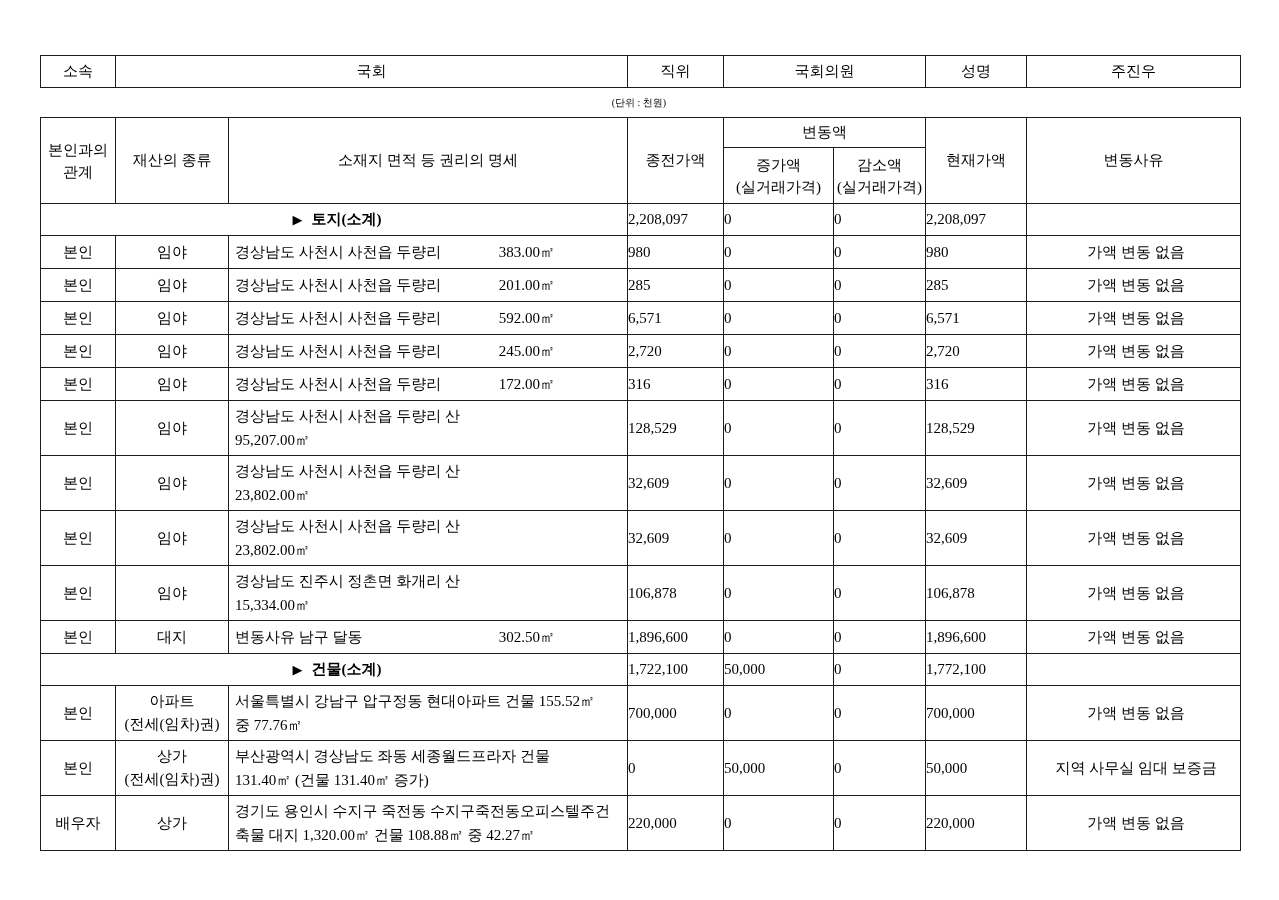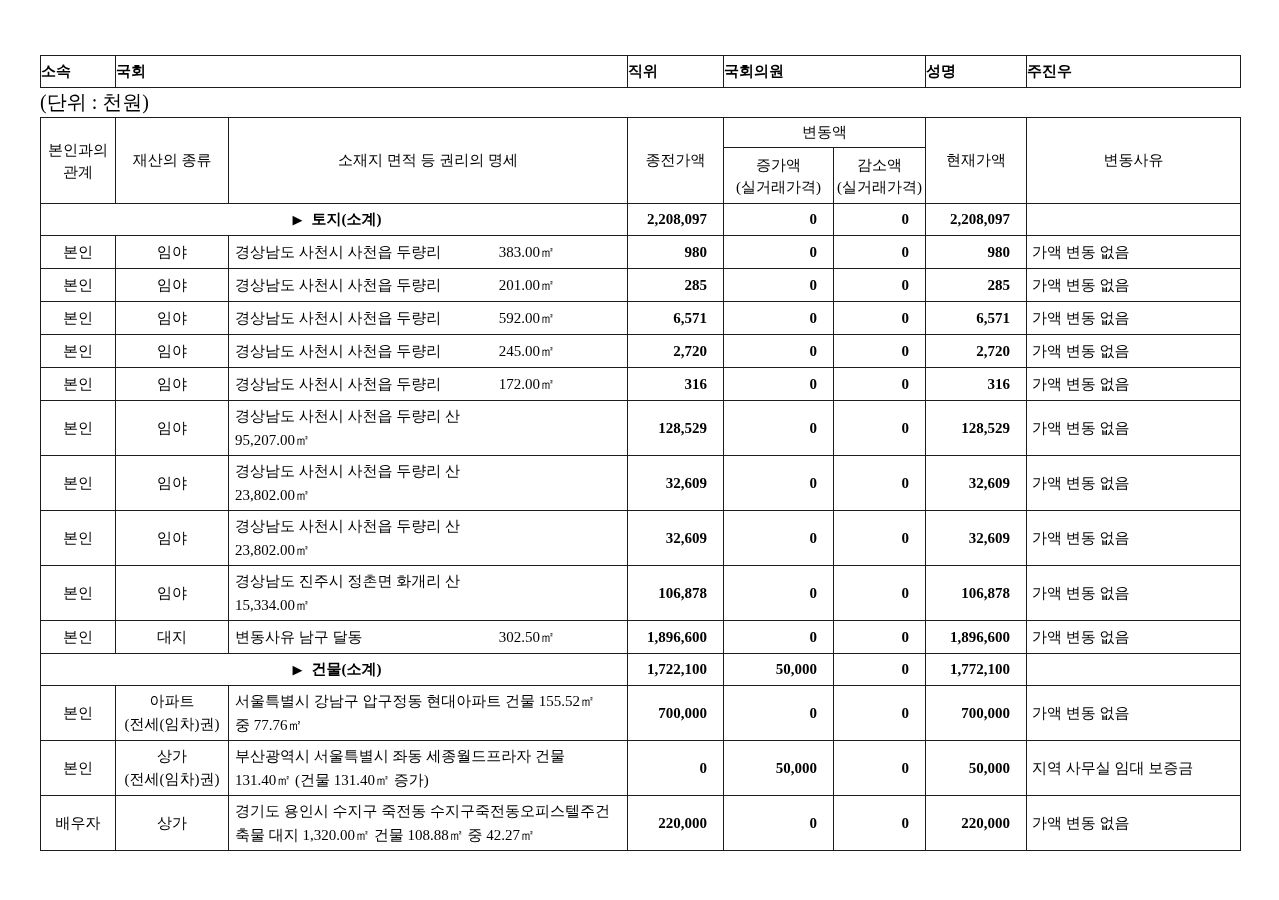--- a/index.html
+++ b/index.html
@@ -16,47 +16,47 @@
   td, th {
     border: 1px solid #1c1c1c;
     font-size: 15px;
     font-weight: normal;
     padding: 0;
     overflow: hidden;
     vertical-align: middle;
   }
 
   
-  .info-table td { height: 32px; text-align: left; font-weight: bold; }
+  .info-table td { height: 32px; text-align: center; }
 
   .unit-note {
     width: 1200px; height: 29px; line-height: 29px;
-    text-align: left; font-size: 20px; padding-right: 2px;
+    text-align: center; font-size: 10px; padding-right: 2px;
   }
 
   
   .asset-table thead tr.h1 th { height: 30px; margin-top: 8px; }
   .asset-table thead tr.h2 th { height: 56px; line-height: 22px; }
   .asset-table thead th { text-align: center; }
   .hdr-line { line-height: 22px; }
 
   
   tr.row-single td { height: 33px; }
   tr.row-double td { height: 54px; }
   tr.subtotal-row td { height: 32px; }
 
   .section-title-cell { text-align: center; padding-left: 6px; font-weight: bold; }
   .section-marker { margin-right: 9px; font-size: 13px; }
 
   .relation-cell, .asset-type-cell { text-align: center; line-height: 23px; }
   .detail-cell { text-align: left; padding: 3px 12px 3px 6px; line-height: 24px; }
   .detail-line { white-space: nowrap; }
   .detail-flex { display: flex; justify-content: space-between; padding-right: 60px; white-space: nowrap; }
-  .amount-cell { text-align: right; padding-right: 16px; font-weight: bold; }
-  .reason-cell { text-align: left; padding-left: 5px; line-height: 22px; }
+  .amount-cell { text-align: left; padding-right: 16px; }
+  .reason-cell { text-align: center; padding-left: 5px; line-height: 22px; }
 </style>
 </head>
 <body>
 
 <div class="page">
 
   <table class="info-table">
     <colgroup>
       <col style="width:75px">
         <col style="width:113px">
@@ -311,21 +311,21 @@
           <td class="amount-cell">700,000</td>
           <td class="reason-cell">가액 변동 없음</td>
         </tr>
         <tr class="row-double">
           <td class="relation-cell">본인</td>
           <td class="asset-type-cell">
             <div>상가</div>
             <div>(전세(임차)권)</div>
           </td>
           <td class="detail-cell">
-            <div class="detail-line">부산광역시 서울특별시 좌동 세종월드프라자 건물</div>
+            <div class="detail-line">부산광역시 경상남도 좌동 세종월드프라자 건물</div>
             <div class="detail-line">131.40㎡ (건물 131.40㎡ 증가)</div>
           </td>
           <td class="amount-cell">0</td>
           <td class="amount-cell">50,000</td>
           <td class="amount-cell">0</td>
           <td class="amount-cell">50,000</td>
           <td class="reason-cell">지역 사무실 임대 보증금</td>
         </tr>
         <tr class="row-double">
           <td class="relation-cell">배우자</td>

